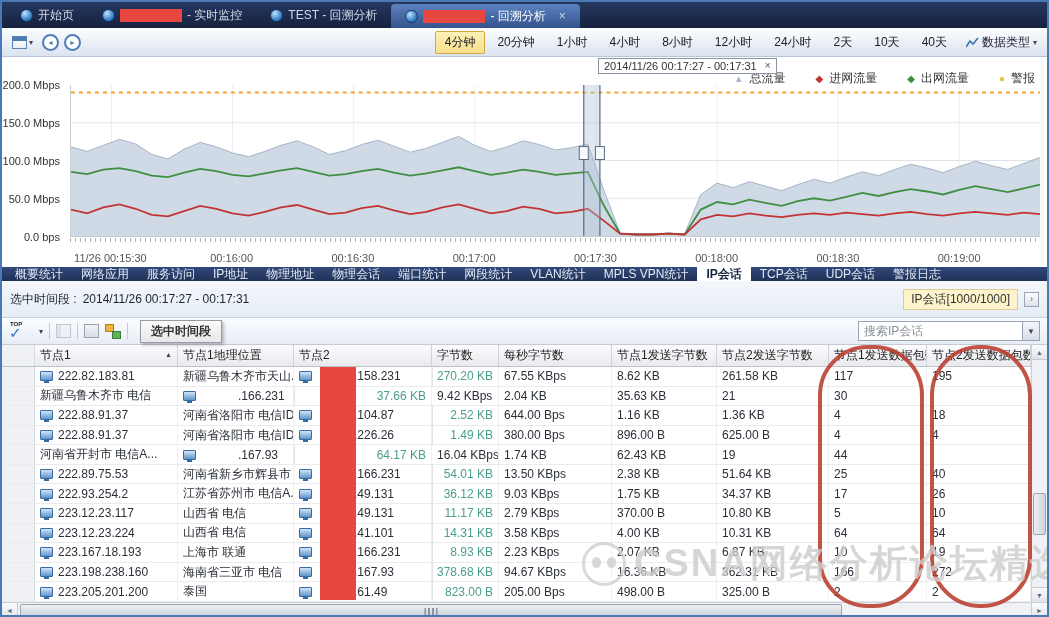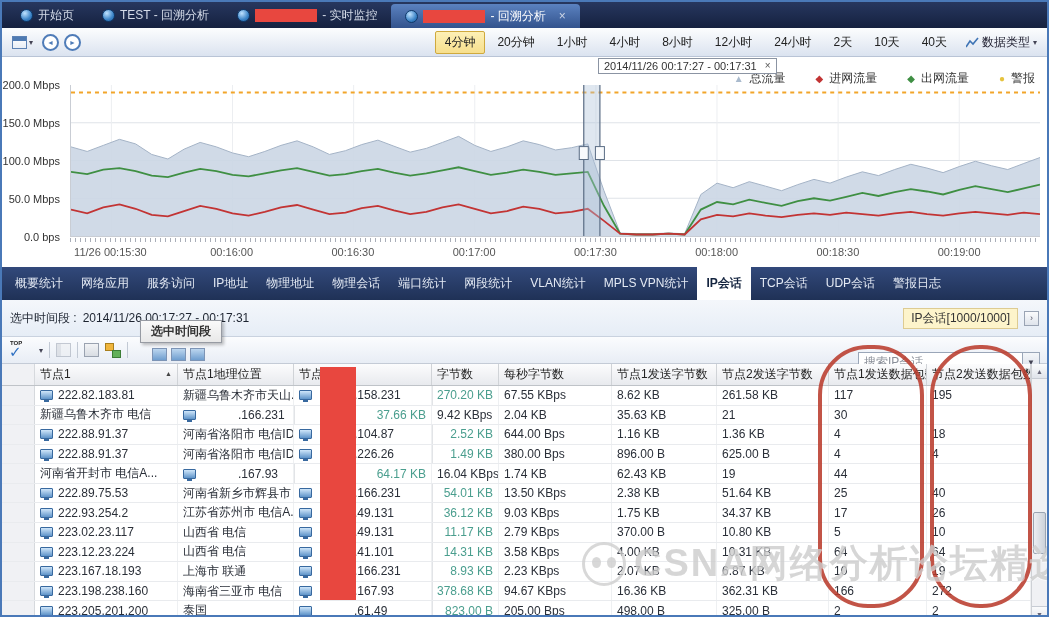--- a/index.html
+++ b/index.html
@@ -32,45 +32,45 @@
   .cht-tooltip { position:absolute; left:596px; top:1px; height:16px; line-height:14px; background:#fff; border:1px solid #8b94a3; font-size:11px; color:#333; padding:0 5px; display:flex; gap:8px; align-items:center; z-index:6; }
   .cht-tooltip .x { color:#555; font-size:10px; }
   .legend { position:absolute; top:13px; right:12px; display:flex; gap:30px; font-size:12px; color:#333; z-index:5; }
   .lgitem { display:flex; align-items:center; gap:6px; }
   .lgmark { font-size:10px; }
   .yaxis { position:absolute; left:0; top:0; width:62px; height:100%; }
   .ylab { position:absolute; right:4px; font-size:11px; color:#333; width:60px; text-align:right; }
   .plot { position:absolute; left:68px; top:28px; width:970px; height:152px; border-left:1px solid #c9cdd4; border-bottom:1px solid #c9cdd4; }
   .plot svg { display:block; width:100%; height:100%; }
   .tickstrip { position:absolute; left:68px; top:181px; width:970px; height:4px; background:repeating-linear-gradient(90deg,#a9aeb8 0 1px,transparent 1px 5px); }
-  .xlab { position:absolute; top:189px; transform:translateX(-50%); font-size:11px; color:#555; white-space:nowrap; }
-
-  
-  .stattabs { height:33px; background:linear-gradient(#32497b,#1f3156); display:flex; align-items:stretch; padding-left:4px; }
+  .xlab { position:absolute; top:195px; transform:translateX(-50%); font-size:11px; color:#555; white-space:nowrap; }
+
+  
+  .stattabs { height:14px; background:linear-gradient(#32497b,#1f3156); display:flex; align-items:stretch; padding-left:4px; }
   .stab { display:flex; align-items:center; padding:0 9px; color:#e4eaf4; font-size:12px; white-space:nowrap; }
   .stab.active { background:#fff; color:#14243f; font-weight:bold; }
 
   
   .inforow { height:37px; background:linear-gradient(#f4f7fb,#e6edf6); border-bottom:1px solid #c9d2df; display:flex; align-items:center; padding:0 8px; font-size:12px; color:#1d2430; gap:6px; }
   .badge { background:#fdf4cb; border:1px solid #ddcb92; padding:1px 7px; color:#333; }
   .badgebtn { width:15px; height:15px; border:1px solid #9aa4b4; background:linear-gradient(#fafbfc,#dfe4ec); font-size:9px; color:#556; display:flex; align-items:center; justify-content:center; }
 
   
   .toolsrow { position:relative; height:27px; background:linear-gradient(#fbfcfe,#e8edf5); border-bottom:1px solid #c4cbd6; display:flex; align-items:center; padding:0 7px; gap:6px; }
   .ictop { display:flex; align-items:flex-end; position:relative; width:24px; height:18px; }
   .ictop b { position:absolute; top:-1px; left:1px; font-size:6px; color:#222; letter-spacing:0; }
   .ictop i { font-style:normal; color:#2d6fc2; font-size:15px; font-weight:bold; line-height:14px; }
   .vsep { width:1px; height:16px; background:#c2c9d4; }
   .icbox { width:15px; height:14px; border:1px solid #9aa2b0; background:linear-gradient(#f2f3f5,#d9dde3); }
   .icbox.grid { background:linear-gradient(90deg,#cfd3da 0 4px,#eceef1 4px 5px) ,#e4e7eb; opacity:.55; }
   .icorg { width:16px; height:15px; position:relative; }
   .icorg::before { content:""; position:absolute; left:0; top:0; width:7px; height:6px; background:#f0b53c; border:1px solid #a97f1d; }
   .icorg::after { content:""; position:absolute; right:0; bottom:0; width:7px; height:6px; background:#63b15a; border:1px solid #3c7d36; }
   .ichid { width:15px; height:13px; border:1px solid #7d94b5; background:linear-gradient(#bcd6ef,#6f9ecf); position:absolute; top:11px; }
-  .searchwrap { position:absolute; right:7px; top:3px; display:flex;margin-top:12px; }
+  .searchwrap { position:absolute; right:7px; top:3px; display:flex; }
   .searchinput { width:165px; height:20px; border:1px solid #9aa6b8; font-size:12px; padding:0 5px; color:#333; }
   .searchinput::placeholder { color:#8a8f99; }
   .combobtn { width:17px; height:20px; border:1px solid #9aa6b8; border-left:none; background:linear-gradient(#f4f6f9,#d8dee8); font-size:8px; color:#445; display:flex; align-items:center; justify-content:center; }
 
   
   .tablewrap { position:relative; height:257px; }
   .thead, .tr { display:grid; grid-template-columns:33px 143px 116px 138px 67px 113px 105px 112px 98px minmax(0,1fr); width:1029px; }
   .thead { height:22px; background:linear-gradient(#fcfcfd,#e8eaee); border-bottom:1px solid #bfc3c8; }
   .th { font-size:12px; color:#222; line-height:20px; padding:0 5px; border-right:1px solid #d0d3d7; white-space:nowrap; overflow:hidden; display:flex; }
   .th .sort { margin-left:auto; font-size:7px; color:#444; }
@@ -113,26 +113,26 @@
 
 <div class="window">
 
   <div class="tabbar" id="tabbar">
       <div class="apptab">
         <span class="gicon"></span>
         <span>开始页</span>
       </div>
       <div class="apptab">
         <span class="gicon"></span>
-        <span>TEST - 回溯分析</span>
+        <span class="redact"></span>
+        <span> - 实时监控</span>
       </div>
       <div class="apptab">
         <span class="gicon"></span>
-        <span class="redact"></span>
-        <span> - 实时监控</span>
+        <span>TEST - 回溯分析</span>
       </div>
       <div class="apptab active">
         <span class="gicon"></span>
         <span class="redact"></span>
         <span> - 回溯分析</span>
         <span class="tabclose">×</span>
       </div>
     </div>
 
   <div class="toolbar">
@@ -435,21 +435,21 @@
           <div class="td">9.03 KBps</div>
           <div class="td">1.75 KB</div>
           <div class="td">34.37 KB</div>
           <div class="td">17</div>
           <div class="td">26</div>
         </div>
         <div class="tr">
           <div class="td sel"></div>
           <div class="td">
             <span class="pcicon"></span>
-            <span>223.02.23.117</span>
+            <span>223.12.23.117</span>
           </div>
           <div class="td">山西省 电信</div>
           <div class="td">
             <span class="pcicon"></span>
             <span class="n2gap"></span>
             <span>.49.131</span>
           </div>
           <div class="td bytes">11.17 KB</div>
           <div class="td">2.79 KBps</div>
           <div class="td">370.00 B</div>

